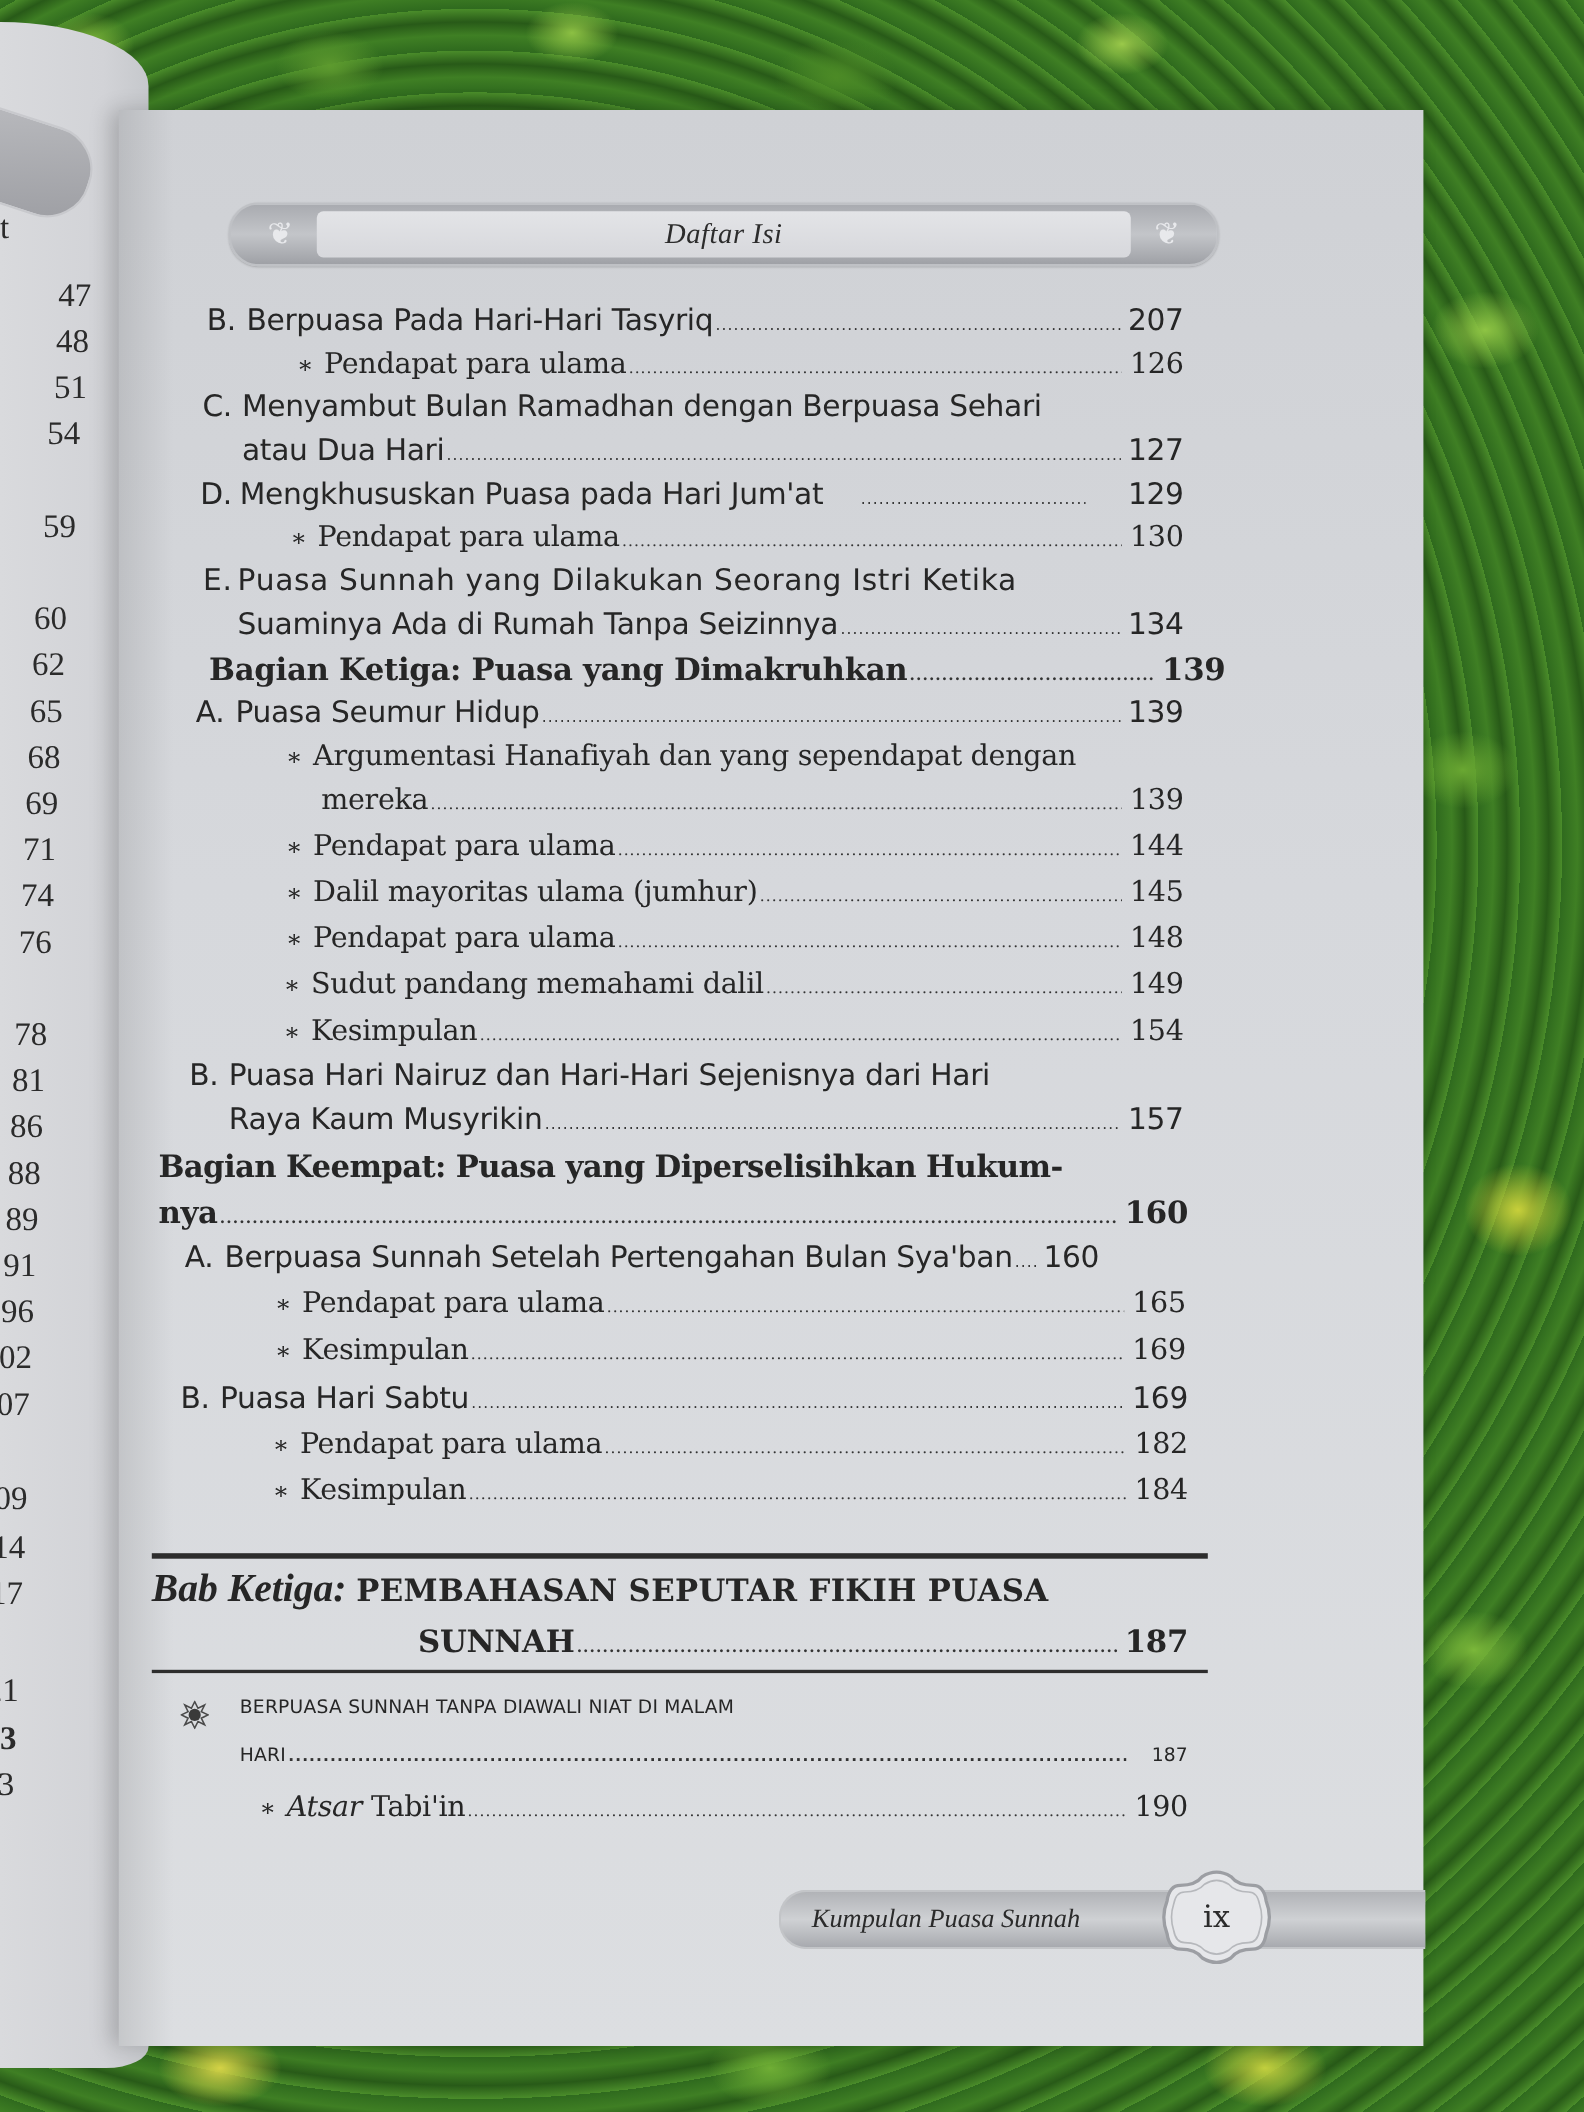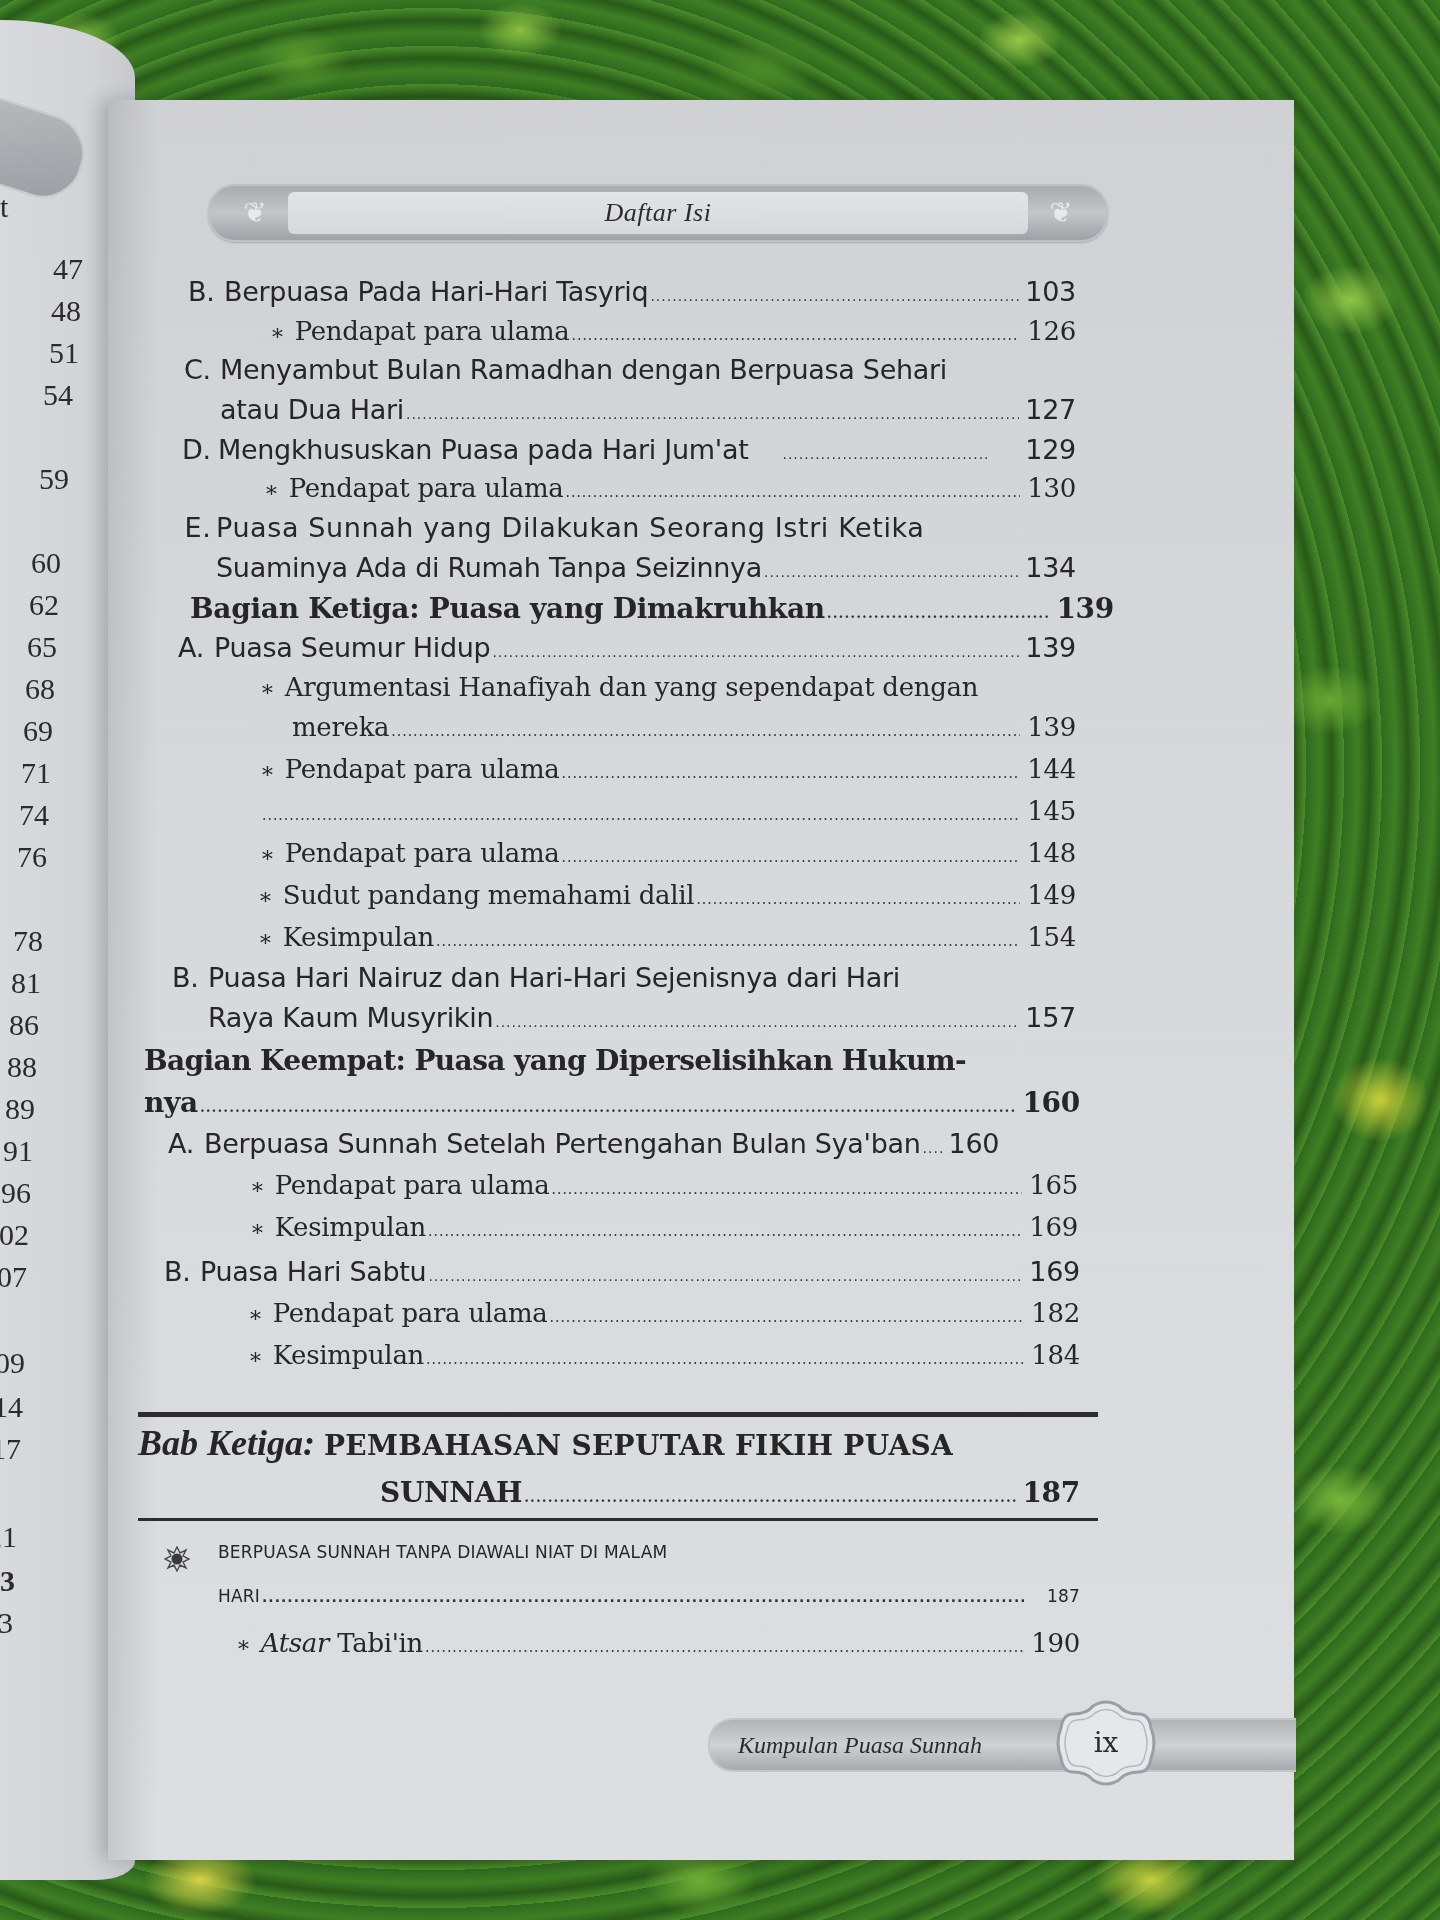--- a/index.html
+++ b/index.html
@@ -185,21 +185,21 @@
     <div class="flourish left">❦</div>
     <div class="flourish right">❦</div>
     <div class="header-title">Daftar Isi</div>
   </div>
 
   <div class="toc">
 
     <div class="entry" style="left:80px;top:176px;width:888px;">
       <span class="label"><span class="letter">B.</span><span>Berpuasa Pada Hari-Hari Tasyriq</span></span>
       <span class="dots"></span>
-      <span class="page-num">103</span>
+      <span class="page-num">207</span>
     </div>
 
     <div class="entry serif" style="left:162px;top:216px;width:806px;">
       <span class="label"><span class="star">∗</span><span>Pendapat para ulama</span></span>
       <span class="dots"></span>
       <span class="page-num">126</span>
     </div>
 
     <div class="line-only" style="left:76px;top:254px;"><span class="letter" style="display:inline-block;width:36px;">C.</span><span>Menyambut Bulan Ramadhan dengan Berpuasa Sehari</span></div>
     <div class="entry" style="left:112px;top:294px;width:856px;">
@@ -246,20 +246,21 @@
       <span class="page-num">139</span>
     </div>
 
     <div class="entry serif" style="left:152px;top:654px;width:816px;">
       <span class="label"><span class="star">∗</span><span>Pendapat para ulama</span></span>
       <span class="dots"></span>
       <span class="page-num">144</span>
     </div>
 
     <div class="entry serif" style="left:152px;top:696px;width:816px;">
+      <span class="label"><span class="star">∗</span><span>Dalil mayoritas ulama (jumhur)</span></span>
       <span class="dots"></span>
       <span class="page-num">145</span>
     </div>
 
     <div class="entry serif" style="left:152px;top:738px;width:816px;">
       <span class="label"><span class="star">∗</span><span>Pendapat para ulama</span></span>
       <span class="dots"></span>
       <span class="page-num">148</span>
     </div>
 

